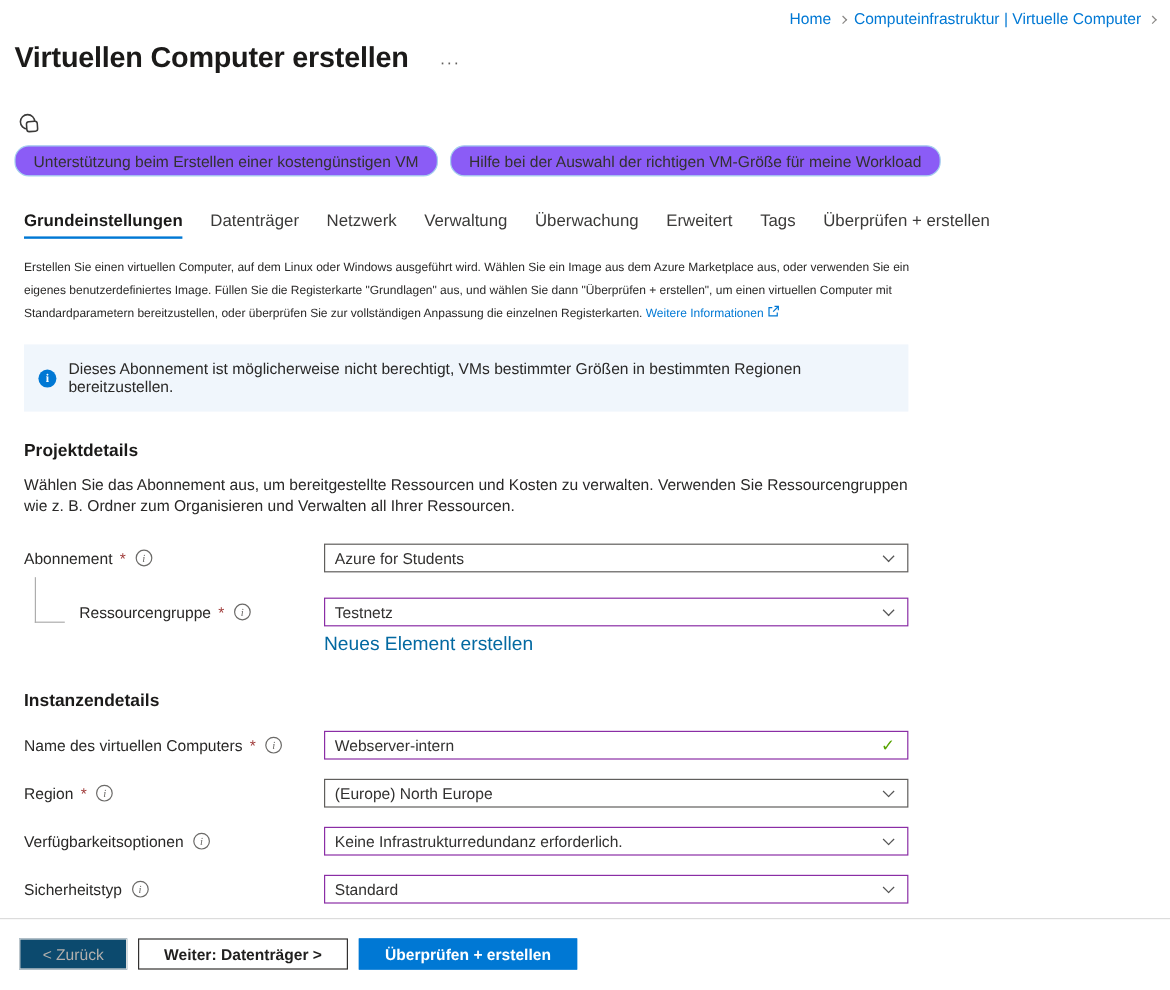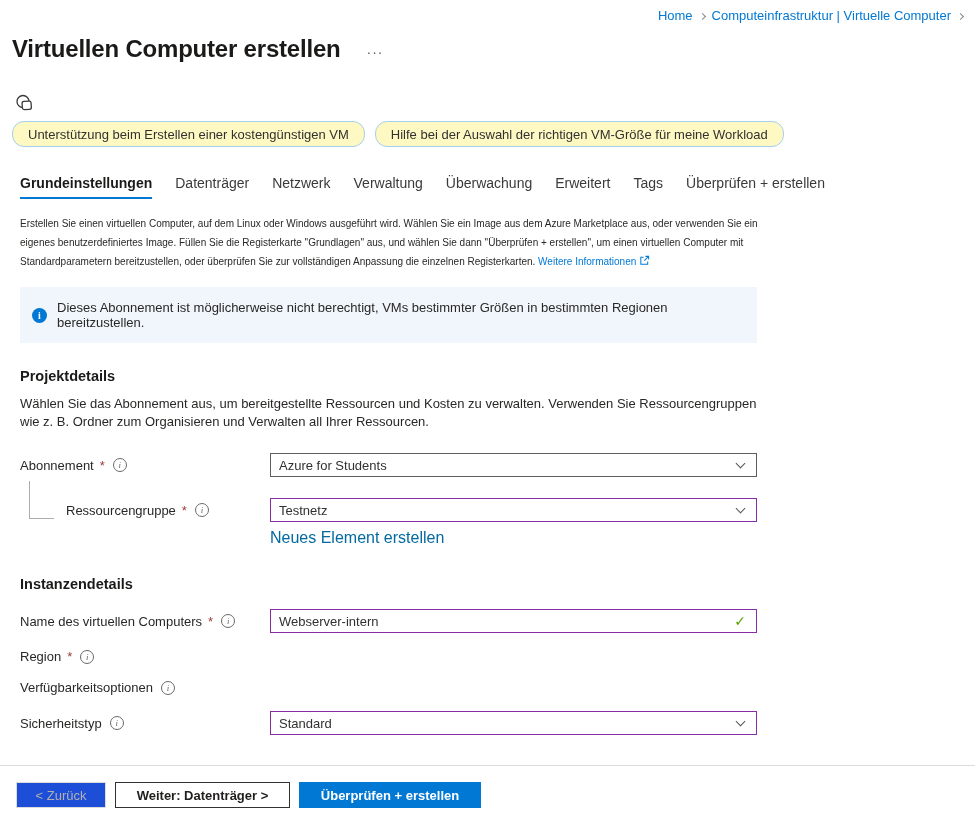--- a/index.html
+++ b/index.html
@@ -17,21 +17,21 @@
   .title-row { display:flex; align-items:center; margin-top:12px; }
   h1 { font-size:24px; font-weight:700; color:#1b1a19; letter-spacing:-0.2px; }
   .more-btn { color:#605e5c; font-size:14px; margin-left:26px; margin-top:6px; cursor:pointer;
     letter-spacing:1px; }
 
   
   .copilot { margin-top:30px; margin-left:2px; width:22px; height:22px; cursor:pointer; }
 
   
   .pills { margin-top:6px; display:flex; flex-wrap:wrap; gap:8px 10px; max-width:950px; }
-  .pill { border:1px solid #a5cfee; background:#fef9c3; border-radius:12px; height:26px;
+  .pill { border:1px solid #a5cfee; background:#8b5cf6; border-radius:12px; height:26px;
     display:inline-flex; align-items:center; padding:0 15px; font-size:13px; color:#323130;
     cursor:pointer; white-space:nowrap; }
 
   
   .tabs { display:flex; gap:23px; margin-top:28px; margin-left:8px; font-size:14px; }
   .tab { padding-bottom:8px; color:#3b3a39; cursor:pointer; position:relative; }
   .tab.active { font-weight:700; color:#1b1a19; }
   .tab.active::after { content:""; position:absolute; left:0; right:0; bottom:0; height:2.5px;
     background:#0078d4; }
 
@@ -73,21 +73,21 @@
   .connector { position:absolute; left:9px; top:-17px; width:25px; height:38px;
     border-left:1px solid #adadad; border-bottom:1px solid #adadad; }
   .sub-link-row { margin-left:250px; margin-top:-9px; margin-bottom:18px; }
   .sub-link-row a { font-size:16px; color:#0369a1; text-decoration:none; cursor:pointer; }
 
   
   .footer { position:absolute; left:0; right:0; bottom:0; height:60px;
     border-top:1px solid #dcdcdc; padding:16px 0 0 16px; display:flex; gap:9px; }
   .btn { height:26px; font-size:13px; display:inline-flex; align-items:center;
     justify-content:center; cursor:pointer; font-family:inherit; }
-  .btn-back { width:90px; background:#1d4ed8; border:1px solid #dcdcdc; color:#b3b0ad; }
+  .btn-back { width:90px; background:#0c4a6e; border:1px solid #dcdcdc; color:#b3b0ad; }
   .btn-next { width:175px; background:#fff; border:1px solid #323130; color:#201f1e;
     font-weight:700; }
   .btn-primary { width:182px; background:#0078d4; border:1px solid #0078d4; color:#fff;
     font-weight:700; }
 </style>
 </head>
 <body>
 
 <div class="page">
 
@@ -188,26 +188,34 @@
           <span class="check">✓</span>
         </div>
       </div>
 
       <div class="row">
         <div class="lbl">
           <span>Region</span>
             <span class="req">*</span>
           <span class="info-o">i</span>
         </div>
+        <div class="ctrl">
+          <span>(Europe) North Europe</span>
+          <span class="chev"></span>
+        </div>
       </div>
 
       <div class="row">
         <div class="lbl">
           <span>Verfügbarkeitsoptionen</span>
           <span class="info-o">i</span>
+        </div>
+        <div class="ctrl dirty">
+          <span>Keine Infrastrukturredundanz erforderlich.</span>
+          <span class="chev"></span>
         </div>
       </div>
 
       <div class="row">
         <div class="lbl">
           <span>Sicherheitstyp</span>
           <span class="info-o">i</span>
         </div>
         <div class="ctrl dirty">
           <span>Standard</span>

